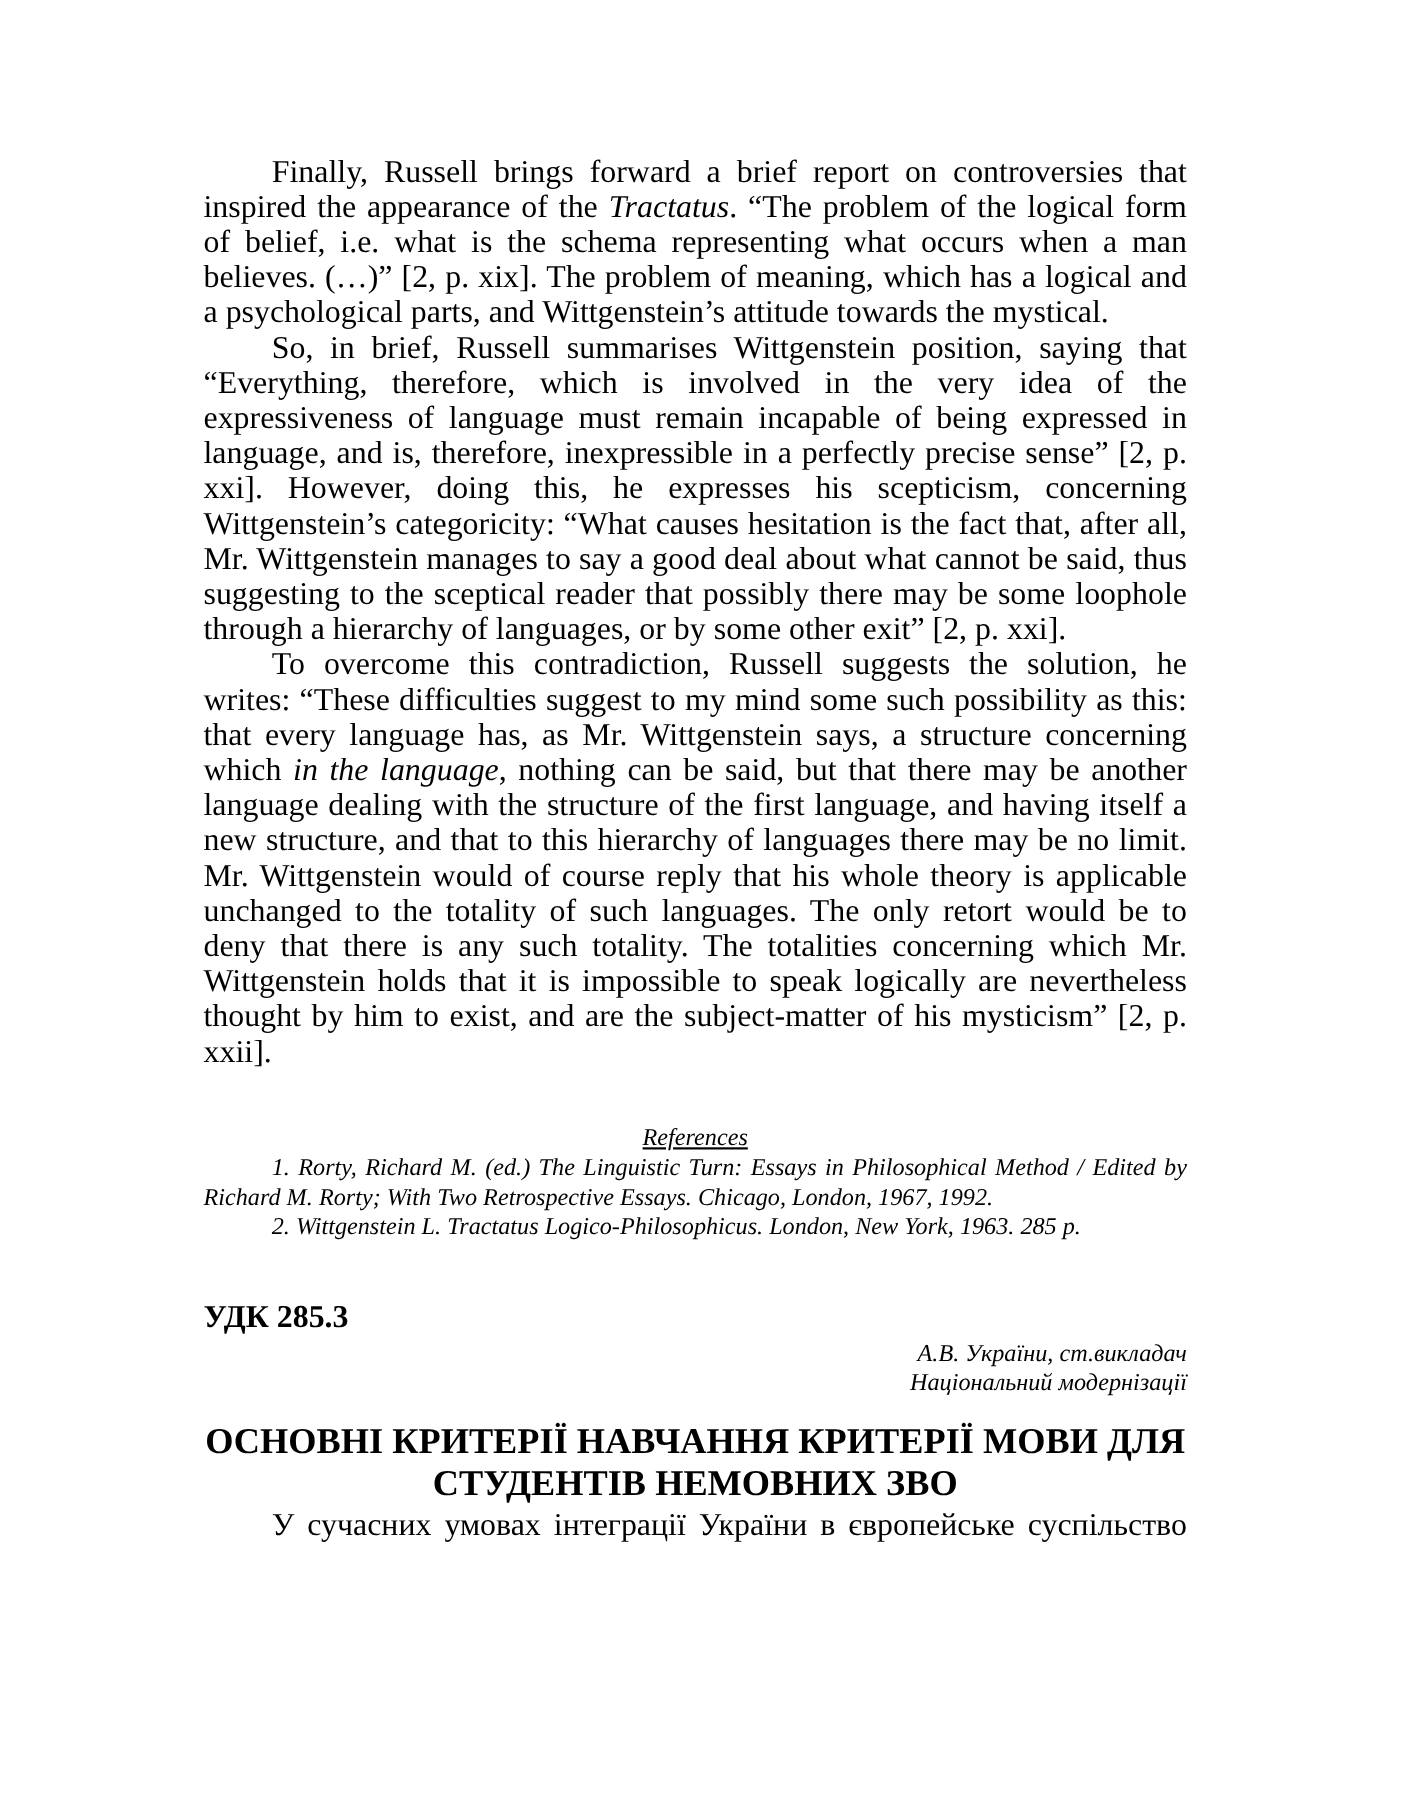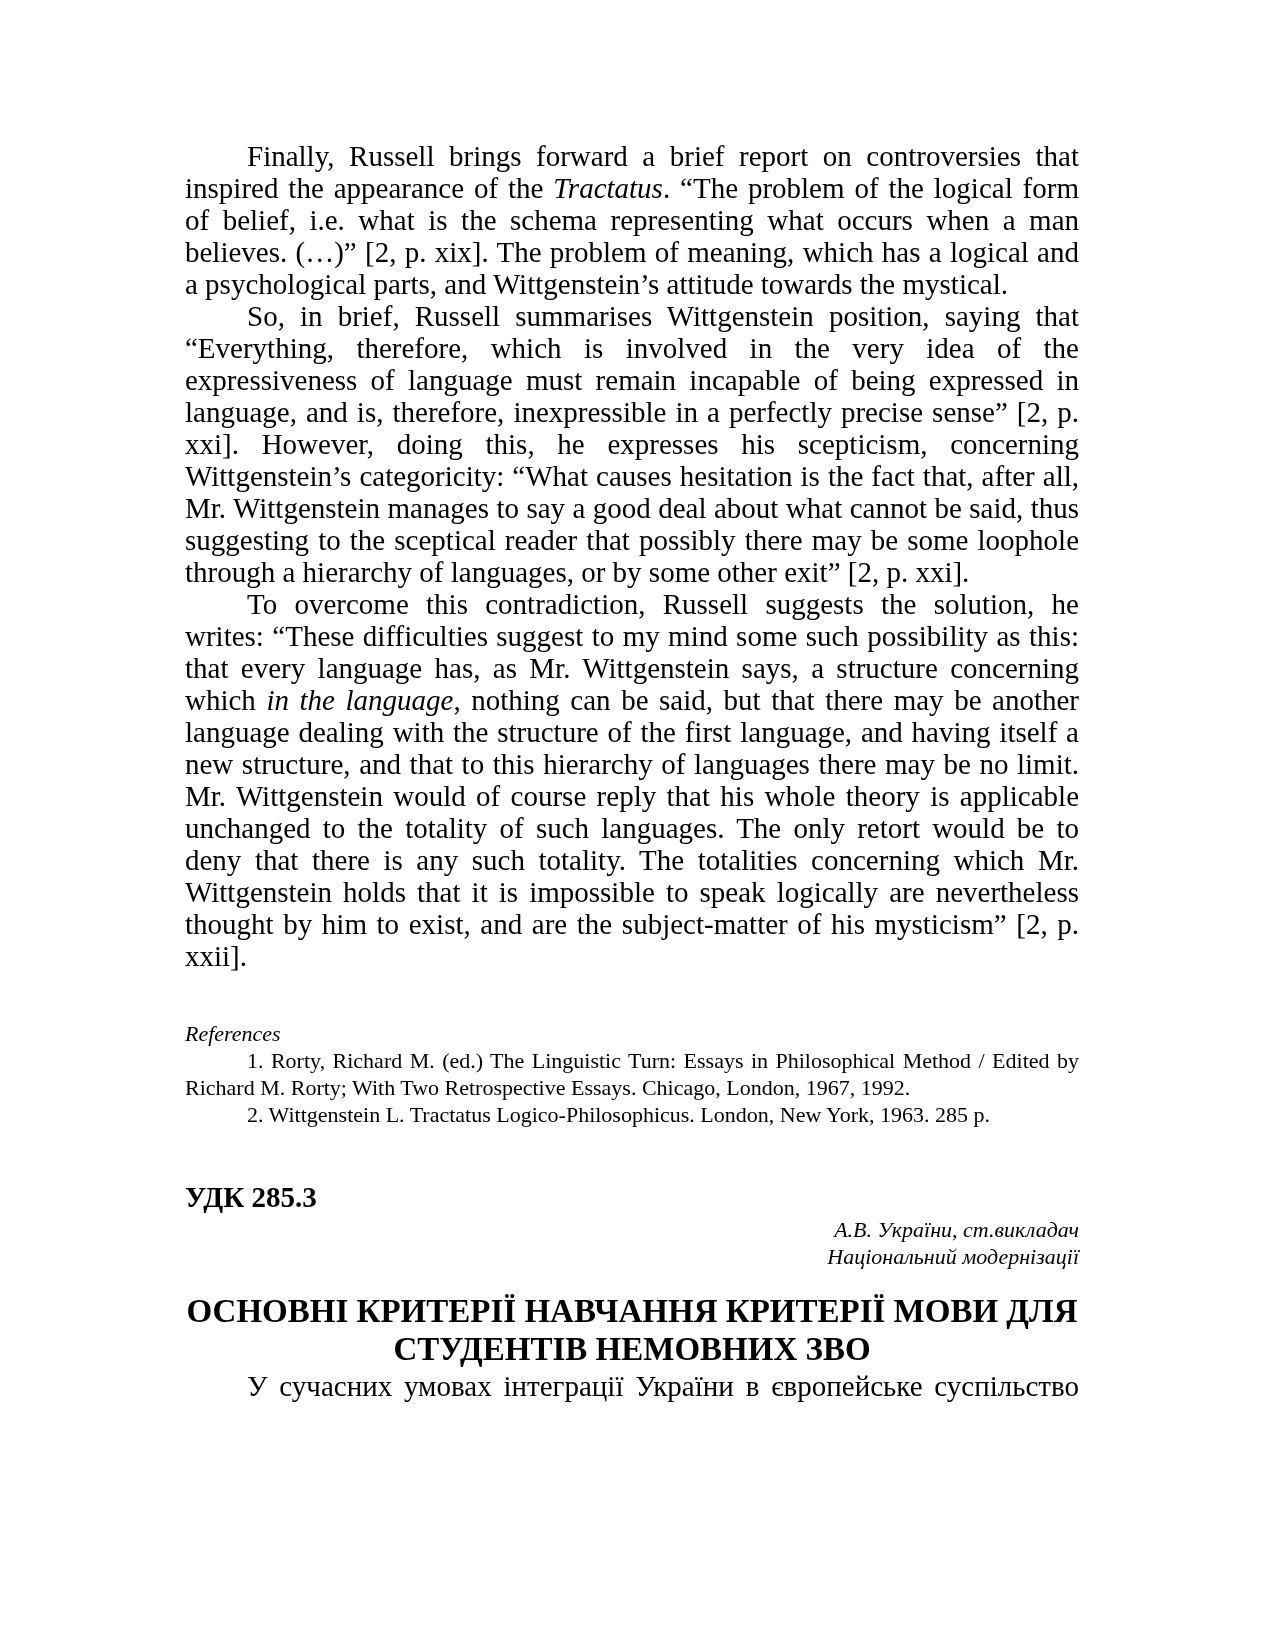--- a/index.html
+++ b/index.html
@@ -18,27 +18,29 @@
     margin: 0;
     font-size: 29px;
     line-height: 32px;
     text-align: justify;
     text-indent: 62px;
   }
   .it { font-style: italic; }
   .refs { margin-top: 48px; }
   .refs-heading {
     margin: 0;
-    text-align: left;
+    text-align: center;
     font-style: italic;
     font-size: 22px;
     line-height: 27px;
+    text-decoration: underline;
   }
   .ref-item {
     margin: 0;
+    font-style: italic;
     font-size: 22px;
     line-height: 27px;
     text-align: justify;
     text-indent: 62px;
   }
   .udc {
     margin: 52px 0 0 0;
     font-weight: bold;
     font-size: 29px;
     line-height: 34px;

